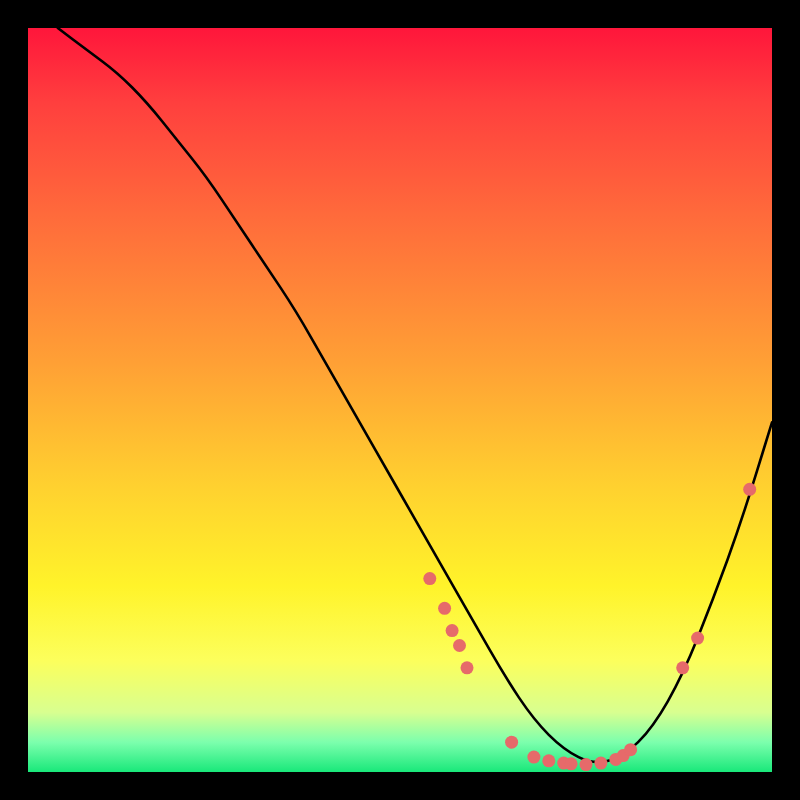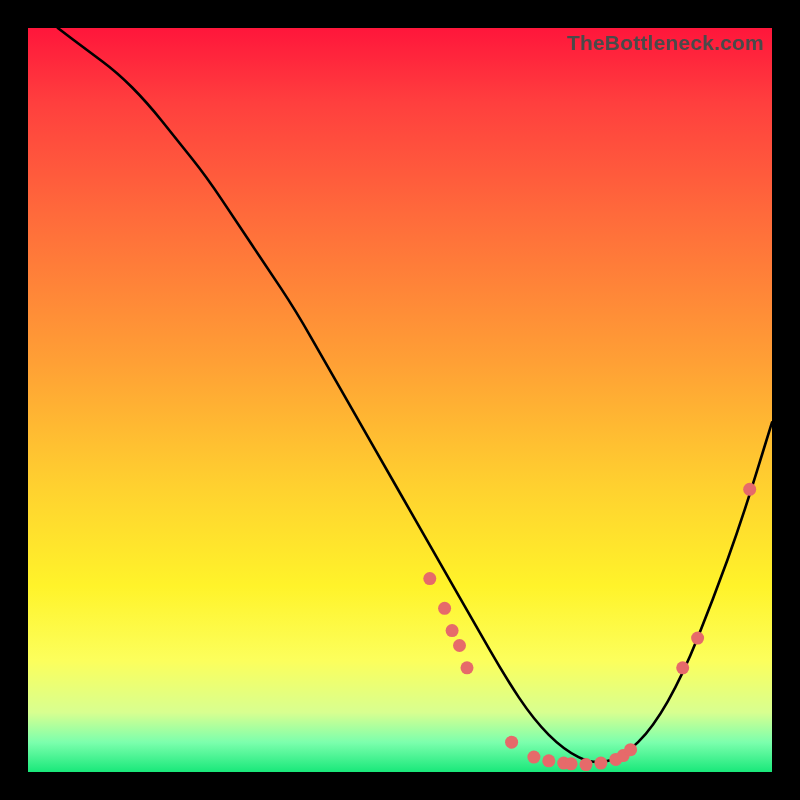--- a/index.html
+++ b/index.html
@@ -90,15 +90,14 @@
           <circle cx="572.9" cy="735.1" r="6.5" fill="#e66a6a"></circle>
           <circle cx="587.8" cy="731.4" r="6.5" fill="#e66a6a"></circle>
           <circle cx="595.2" cy="727.6" r="6.5" fill="#e66a6a"></circle>
           <circle cx="602.6" cy="721.7" r="6.5" fill="#e66a6a"></circle>
           <circle cx="654.7" cy="639.8" r="6.5" fill="#e66a6a"></circle>
           <circle cx="669.6" cy="610.1" r="6.5" fill="#e66a6a"></circle>
           <circle cx="721.7" cy="461.3" r="6.5" fill="#e66a6a"></circle>
         </g>
     </svg>
 
-    <div class="watermark">TheBottleneck.com</div>
   </div>
 </div>
 
 </body></html>

